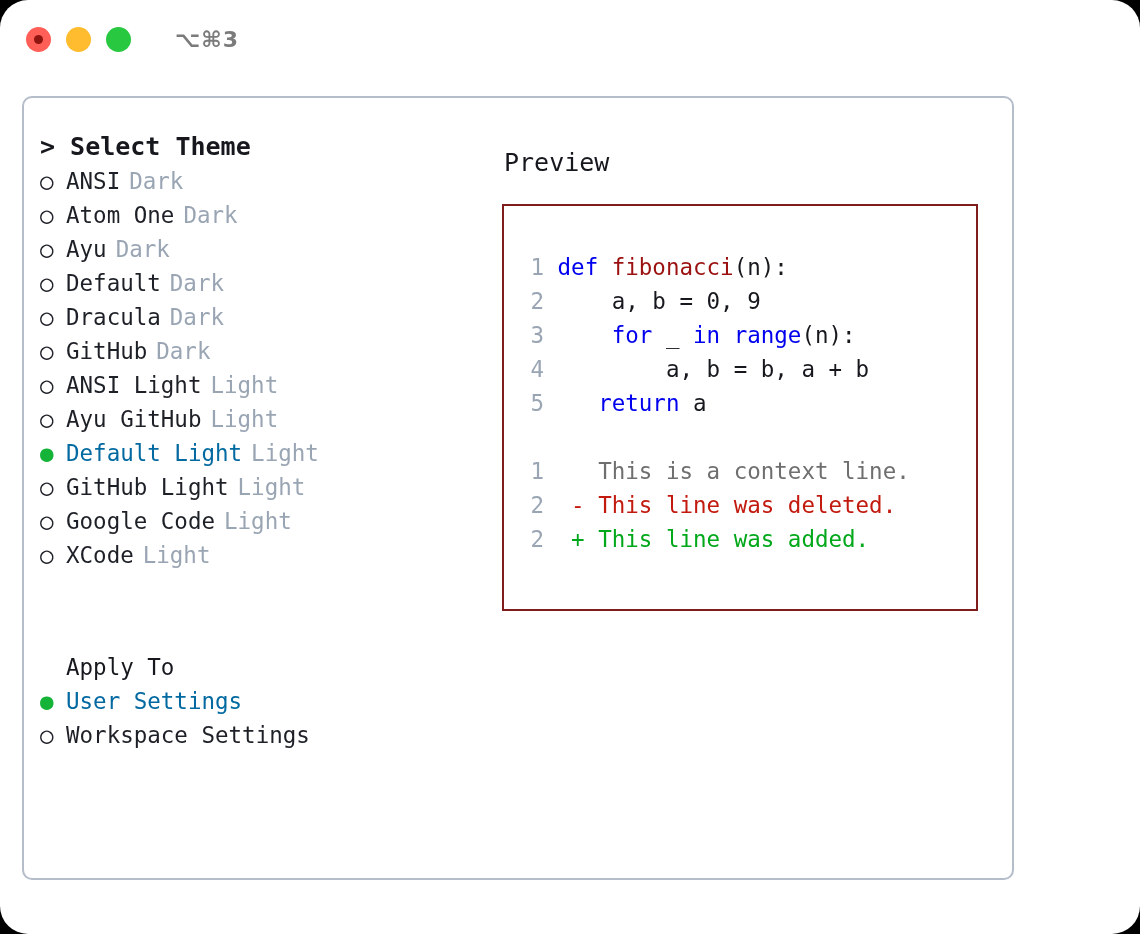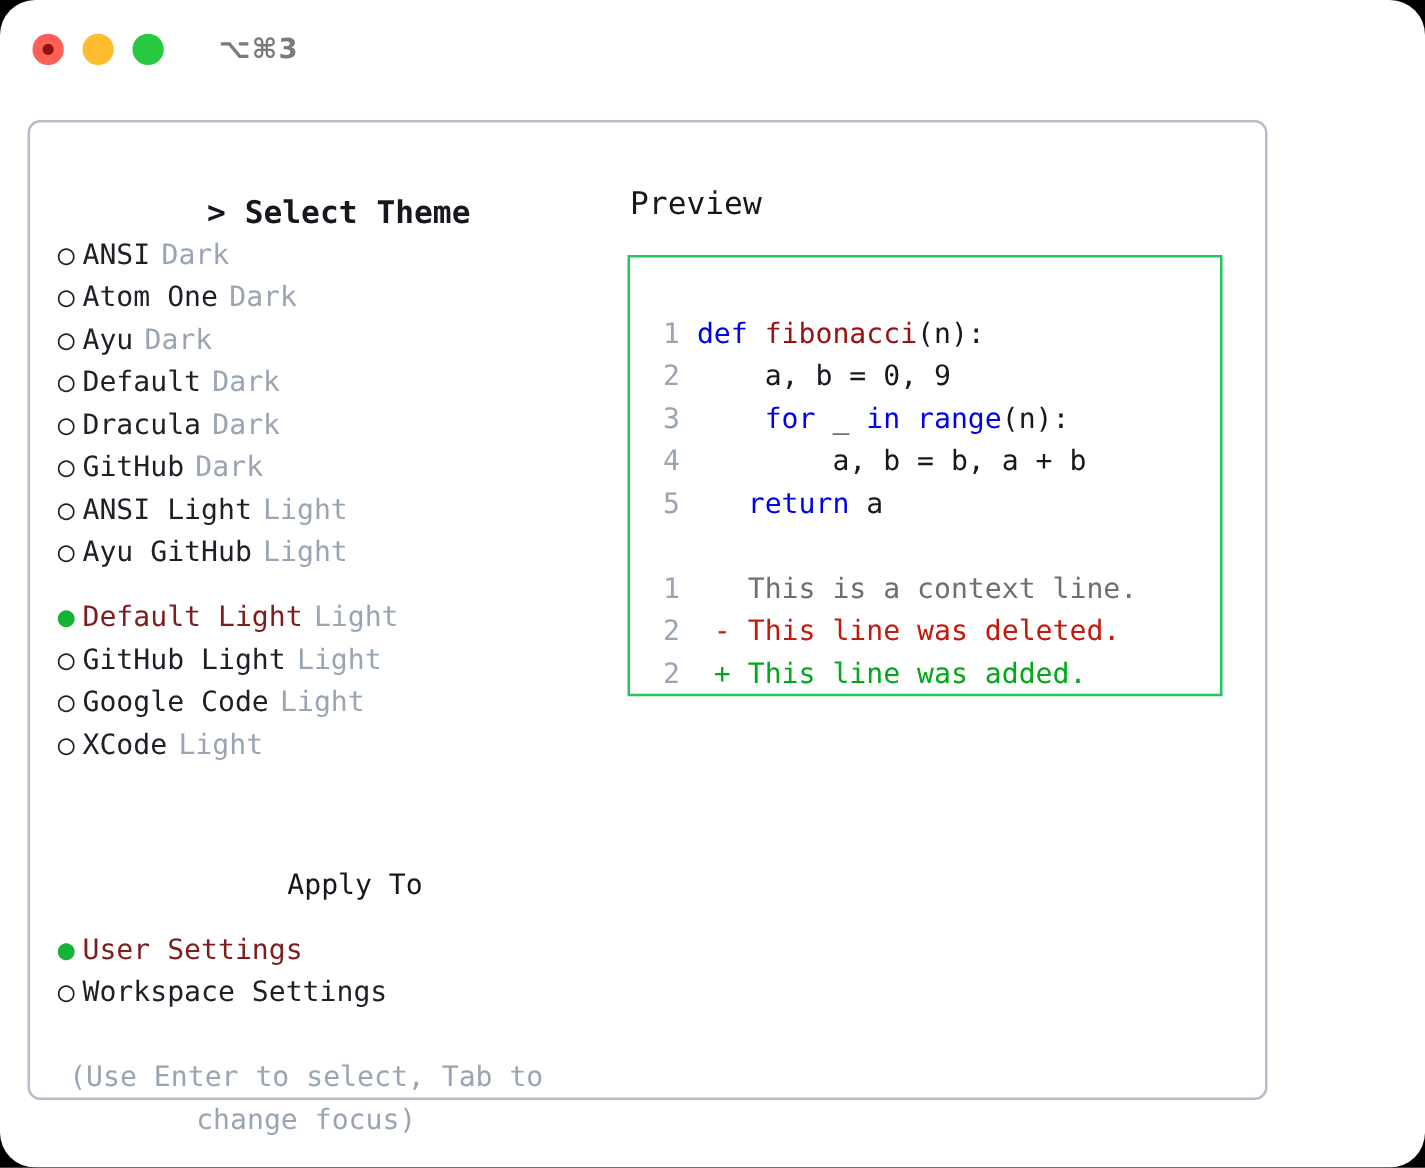--- a/index.html
+++ b/index.html
@@ -79,22 +79,21 @@
 
   
   #cols {
     position: absolute;
     left: 0; top: 0;
     width: 100%; height: 100%;
     display: flex;
   }
   #left-col {
     width: 478px;
-    padding: 55px 0 0 16px;
-    text-align: center;
+    padding: 32px 0 0 16px;
   }
   #right-col {
     flex: 1;
     padding: 48px 0 0 0;
   }
 
   
   .list-header {
     font-size: 25px;
     font-weight: bold;
@@ -112,21 +111,21 @@
   .bullet {
     display: inline-block;
     width: 26px;
     flex: 0 0 26px;
     font-size: 22.5px;
     color: #1d2026;
     line-height: 34px;
   }
   .bullet.on { color: #16b339; }
   .opt-label { color: #1d2026; }
-  .opt.selected .opt-label { color: #7f1d1d; margin-top: 18px; }
+  .opt.selected .opt-label { color: #0369a1; }
   .opt-tag {
     color: #9aa5b4;
     margin-left: 9px;
   }
 
   .section-gap { height: 34px; }
 
   .group-title {
     font-size: 22.5px;
     color: #16181d;
@@ -149,22 +148,22 @@
   .preview-header {
     font-size: 25px;
     font-weight: normal;
     color: #16181d;
     line-height: 34px;
     padding-left: 2px;
   }
   #preview-box {
     margin-top: 24px;
     width: 476px;
-    height: 353px;
-    border: 2px solid #22c55e;
+    height: 407px;
+    border: 2px solid #7f1d1d;
     background: #ffffff;
     padding: 44px 0 0 12px;
   }
   .code-line {
     font-size: 22.5px;
     line-height: 34px;
     white-space: pre;
   }
   .ln {
     display: inline-block;
@@ -220,21 +219,20 @@
 
         <div class="section-gap"></div>
 
         <div class="group-title">Apply To</div>
 
         <div id="apply-options">
             <div class="opt selected"><span class="bullet on">●</span><span class="opt-label">User Settings</span></div>
             <div class="opt"><span class="bullet">○</span><span class="opt-label">Workspace Settings</span></div>
           </div>
 
-        <div id="hint">(Use Enter to select, Tab to change focus)</div>
       </div>
 
       <div id="right-col">
         <div class="preview-header">Preview</div>
 
         <div id="preview-box">
           <div id="code-block">
               <div class="code-line"><span class="ln">1</span> <span class="kw">def </span><span class="fn">fibonacci</span><span class="pl">(n):</span></div>
               <div class="code-line"><span class="ln">2</span> <span class="pl">    a, b = 0, 9</span></div>
               <div class="code-line"><span class="ln">3</span> <span class="kw">    for</span><span class="pl"> _ </span><span class="kw">in range</span><span class="pl">(n):</span></div>

